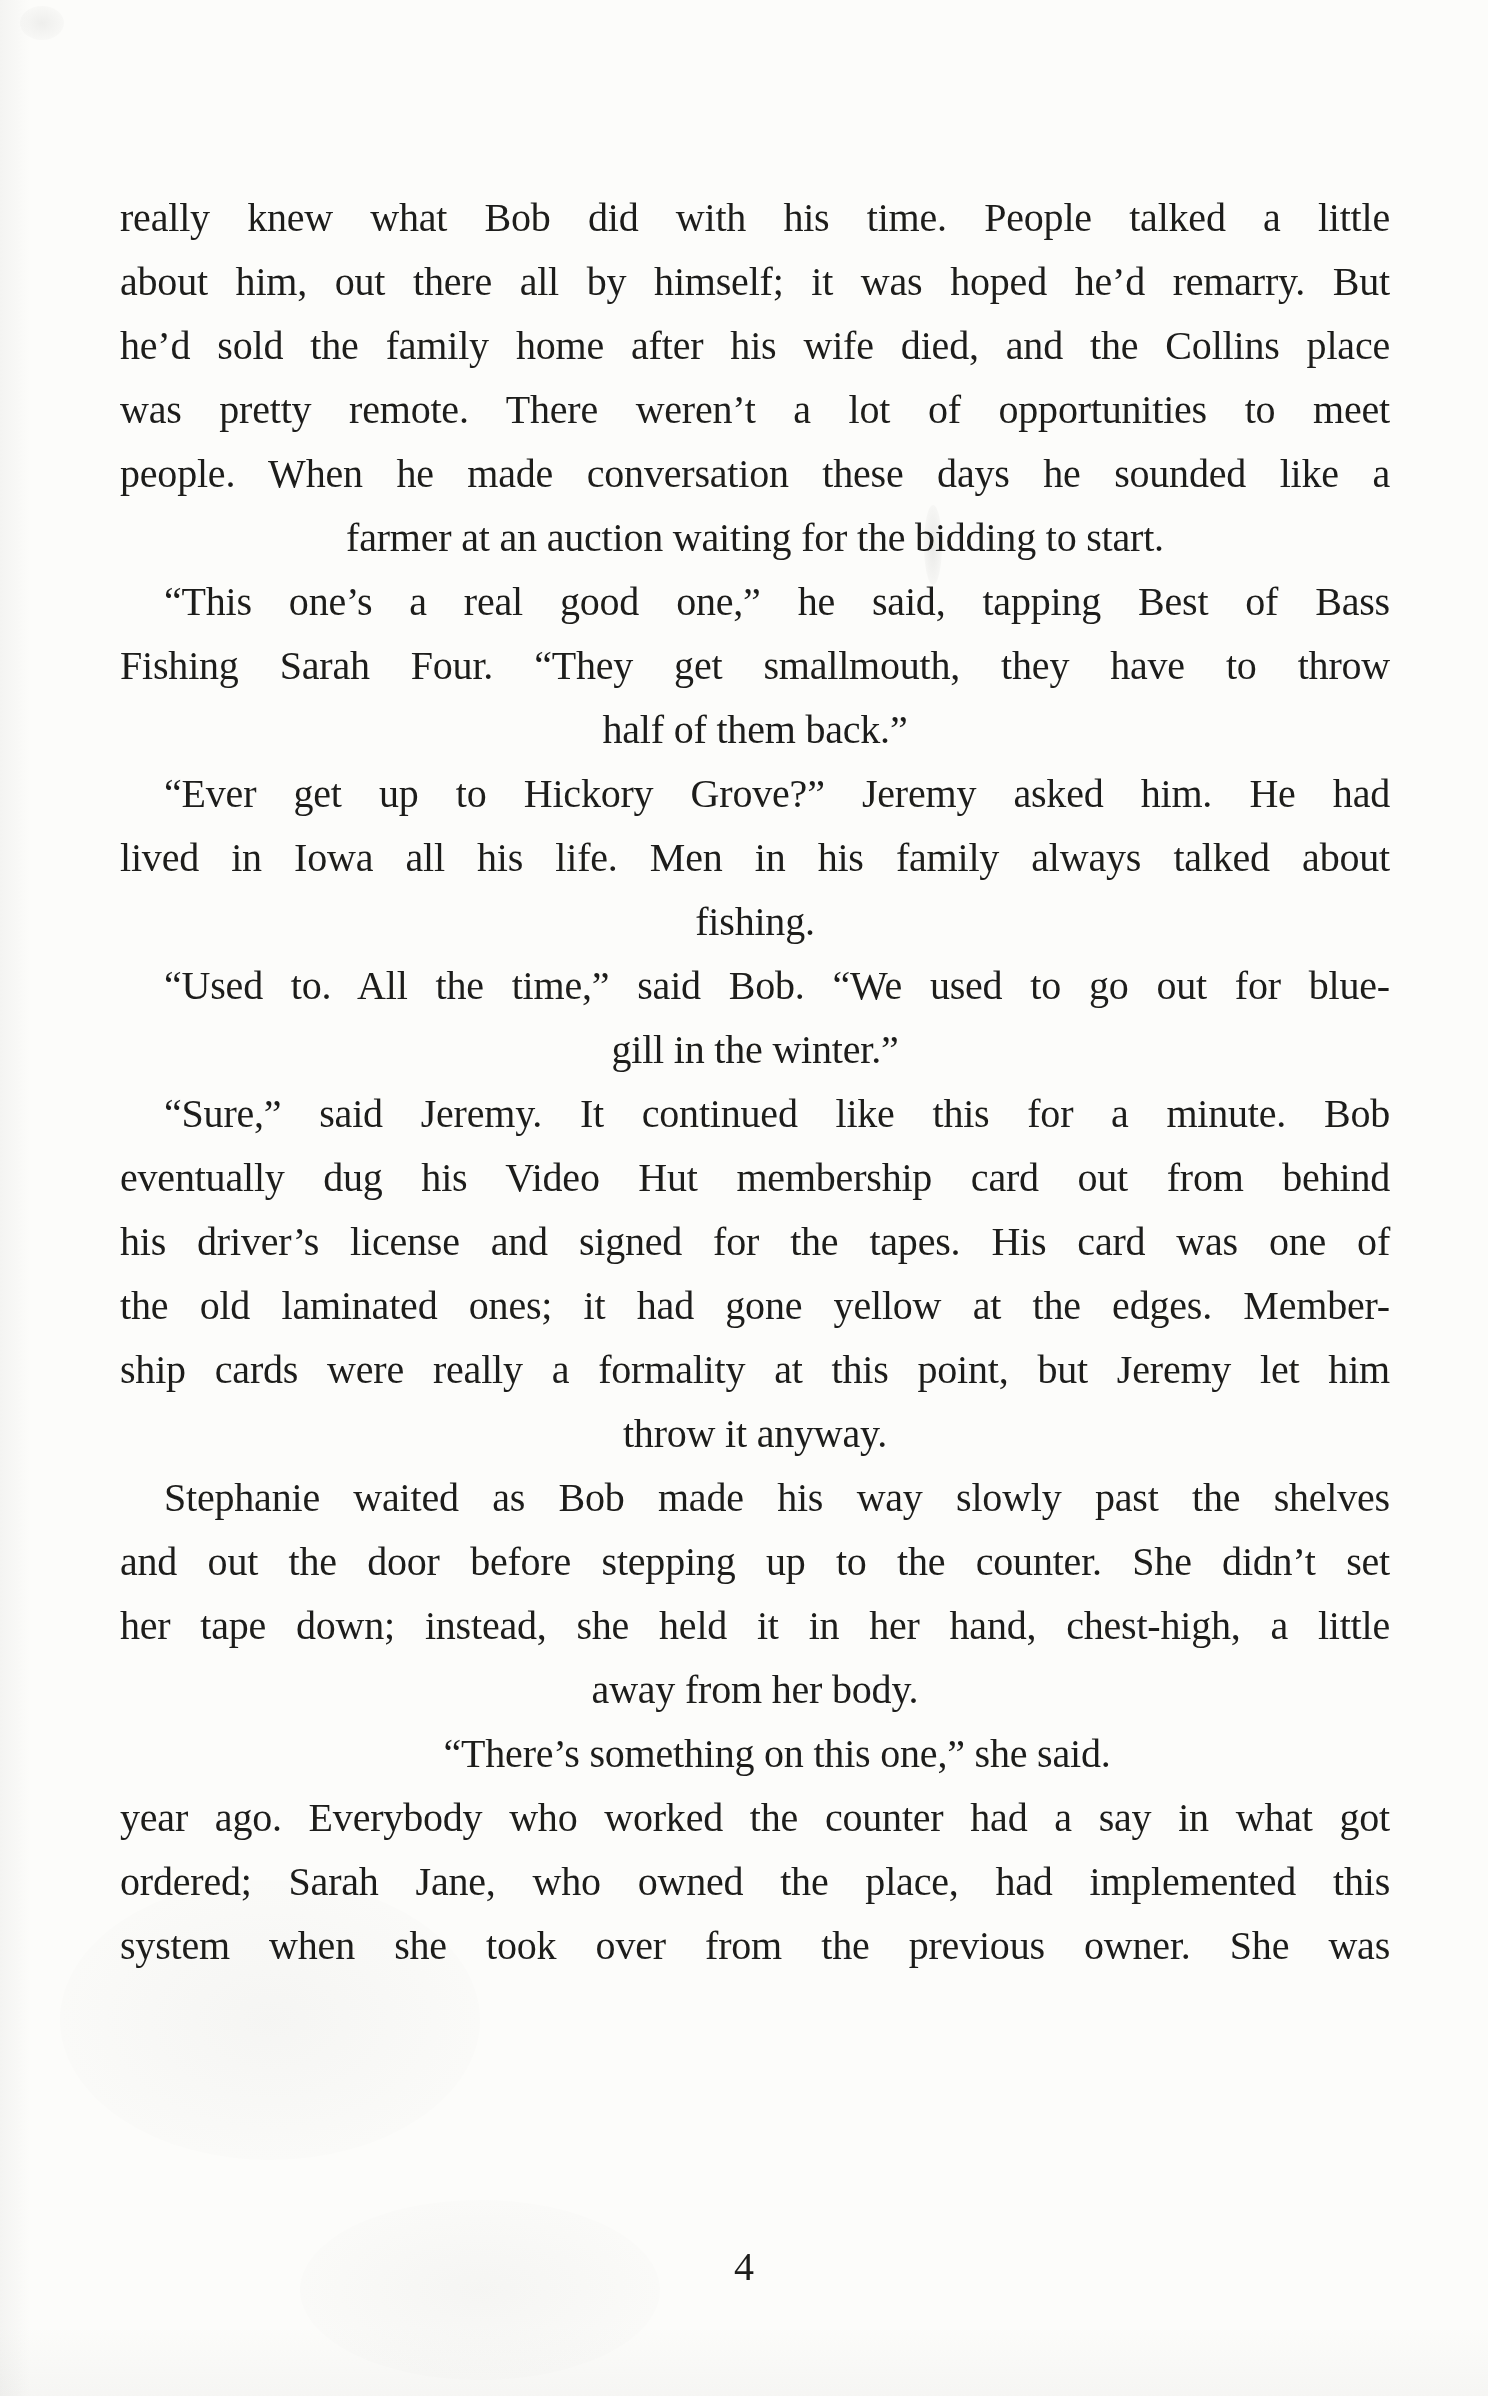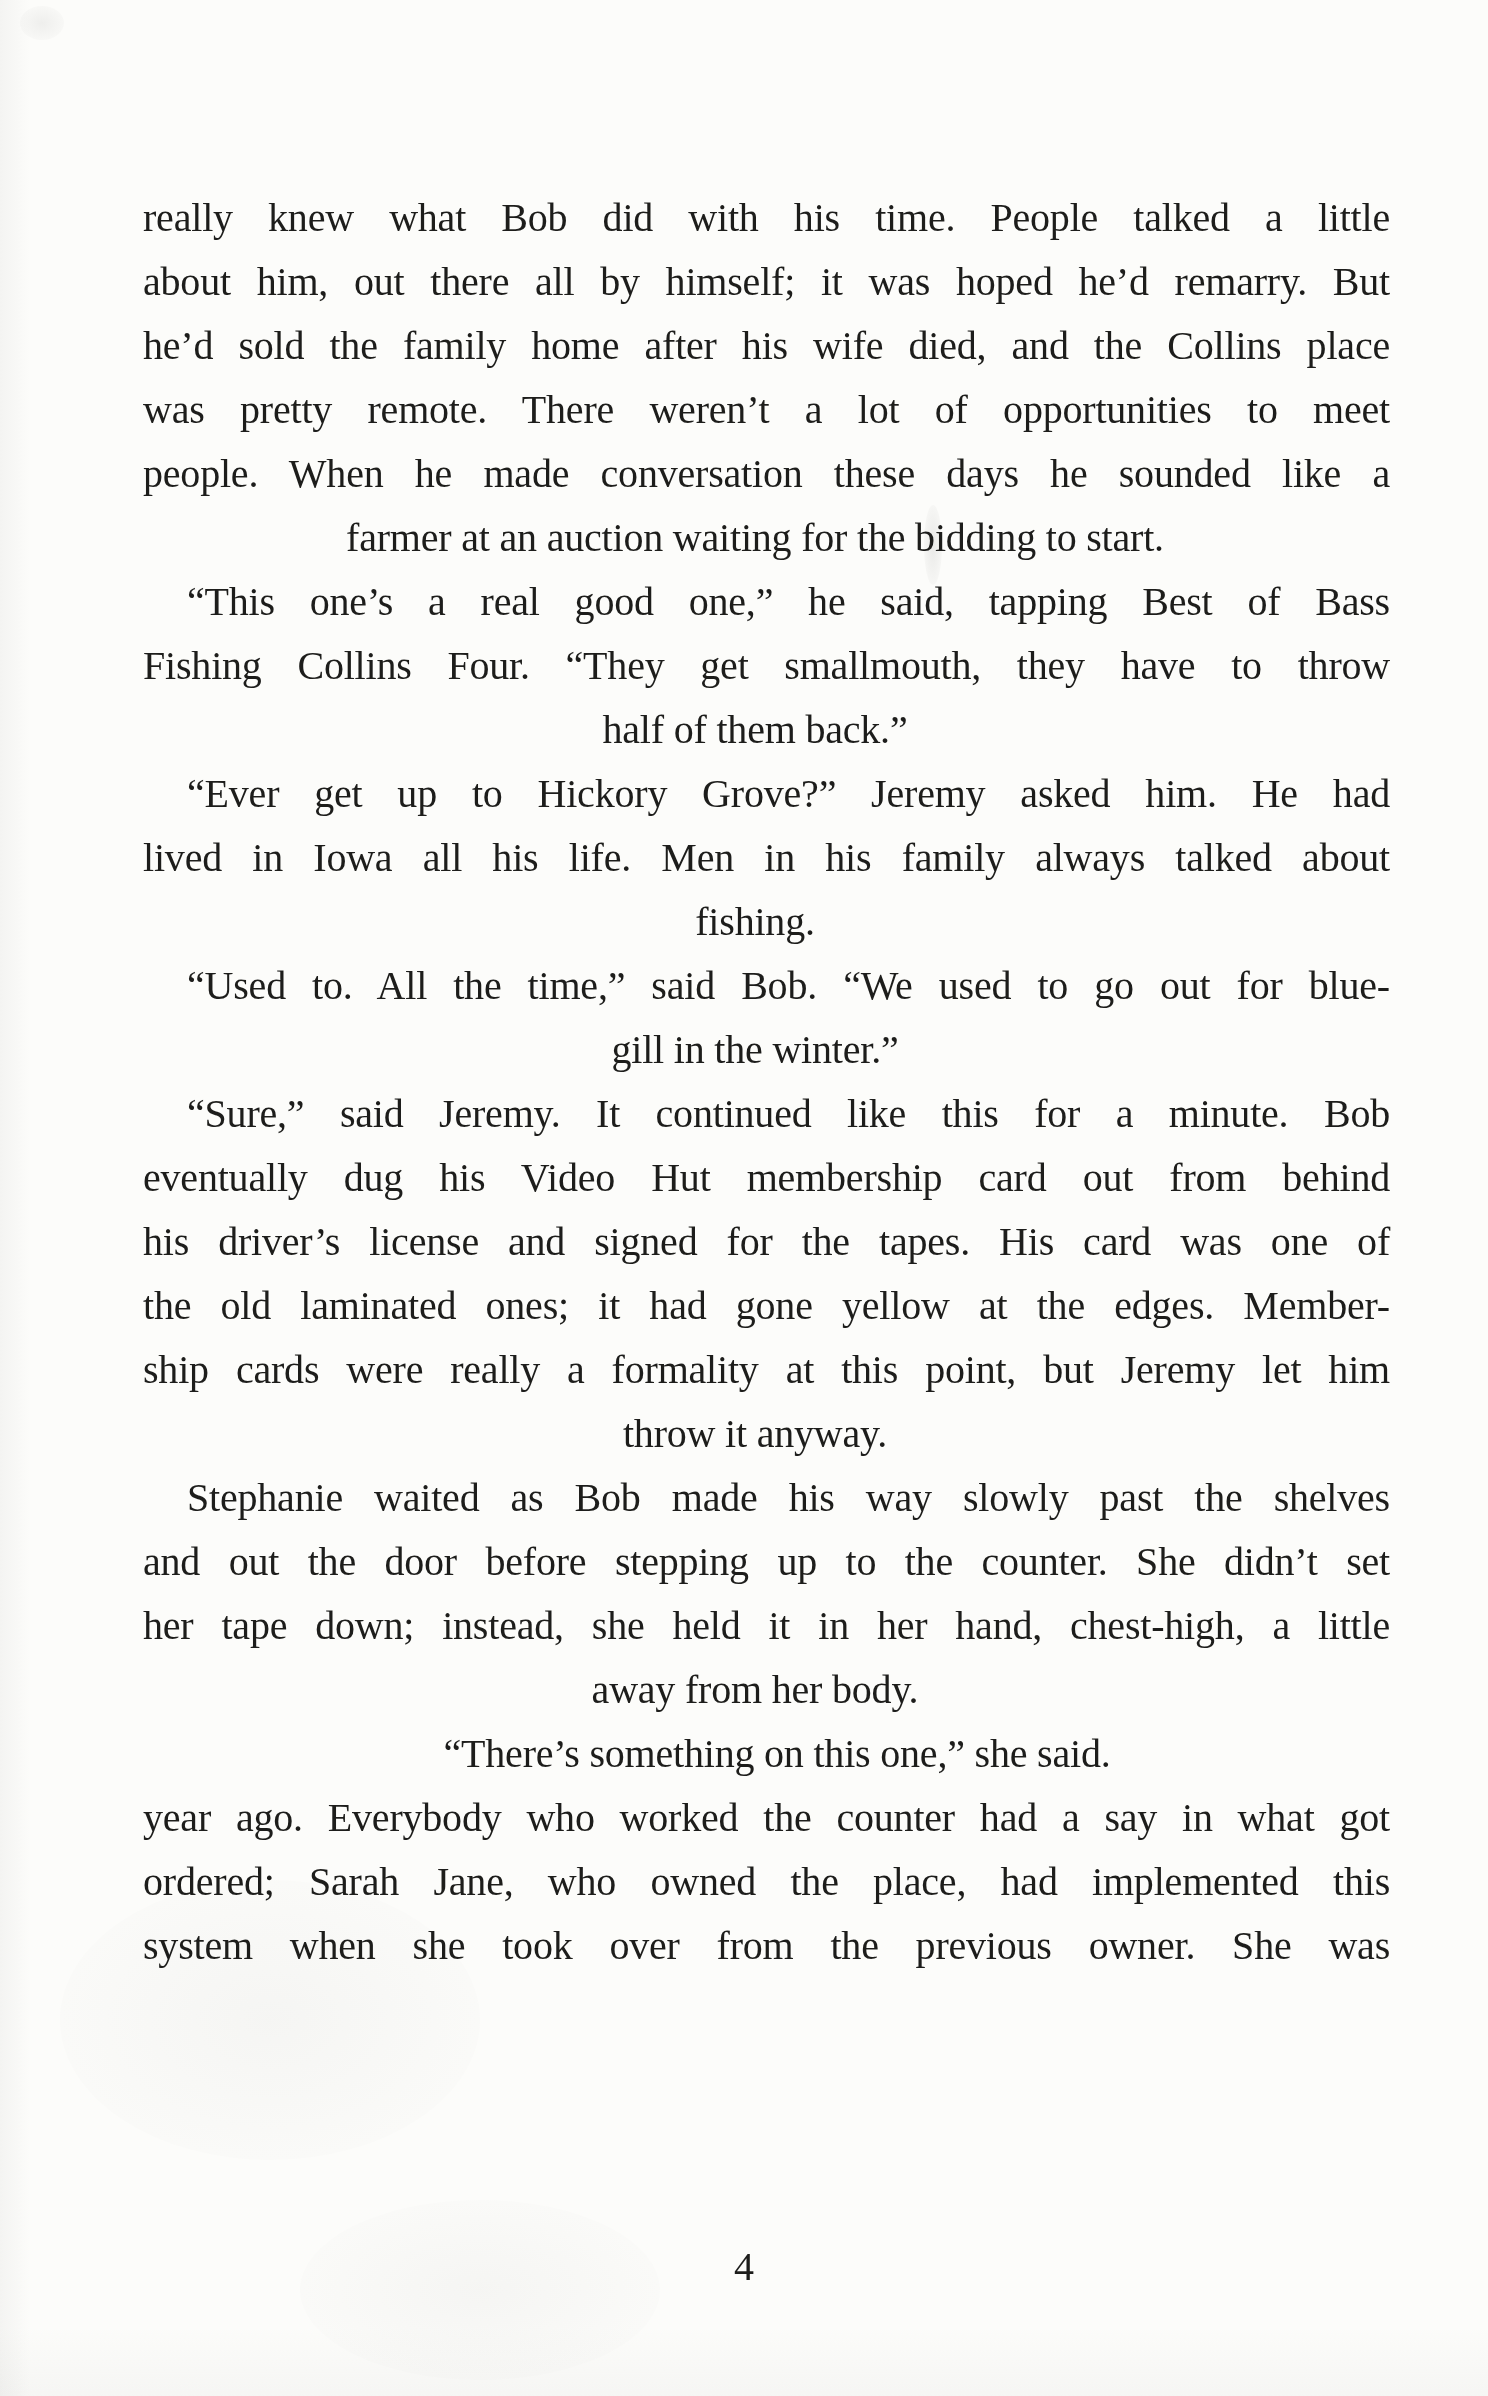--- a/index.html
+++ b/index.html
@@ -52,21 +52,20 @@
   }
   .line {
     height: 64px;
     text-align: center;
     white-space: nowrap;
   }
   .line.j {
     white-space: normal;
     text-align: justify;
     text-align-last: justify;
-    margin-left: 23px;
   }
   .line.indent {
     text-indent: 44px;
   }
   .it { }
 
   .folio {
     position: absolute;
     top: 2235px;
     left: 0;
@@ -88,21 +87,21 @@
   <div class="artifact a4"></div>
 
   <div class="text-block" id="text-block">
       <div class="line j"><span>really knew what Bob did with his time. People talked a little</span></div>
       <div class="line j"><span>about him, out there all by himself; it was hoped he’d remarry. But</span></div>
       <div class="line j"><span>he’d sold the family home after his wife died, and the Collins place</span></div>
       <div class="line j"><span>was pretty remote. There weren’t a lot of opportunities to meet</span></div>
       <div class="line j"><span>people. When he made conversation these days he sounded like a</span></div>
       <div class="line"><span>farmer at an auction waiting for the bidding to start.</span></div>
       <div class="line j indent"><span>“This one’s a real good one,” he said, tapping </span><span class="it">Best of Bass</span></div>
-      <div class="line j"><span class="it">Fishing Collins Four</span><span>. “They get smallmouth, they have to throw</span></div>
+      <div class="line j"><span class="it">Fishing Sarah Four</span><span>. “They get smallmouth, they have to throw</span></div>
       <div class="line"><span>half of them back.”</span></div>
       <div class="line j indent"><span>“Ever get up to Hickory Grove?” Jeremy asked him. He had</span></div>
       <div class="line j"><span>lived in Iowa all his life. Men in his family always talked about</span></div>
       <div class="line"><span>fishing.</span></div>
       <div class="line j indent"><span>“Used to. All the time,” said Bob. “We used to go out for blue-</span></div>
       <div class="line"><span>gill in the winter.”</span></div>
       <div class="line j indent"><span>“Sure,” said Jeremy. It continued like this for a minute. Bob</span></div>
       <div class="line j"><span>eventually dug his Video Hut membership card out from behind</span></div>
       <div class="line j"><span>his driver’s license and signed for the tapes. His card was one of</span></div>
       <div class="line j"><span>the old laminated ones; it had gone yellow at the edges. Member-</span></div>

